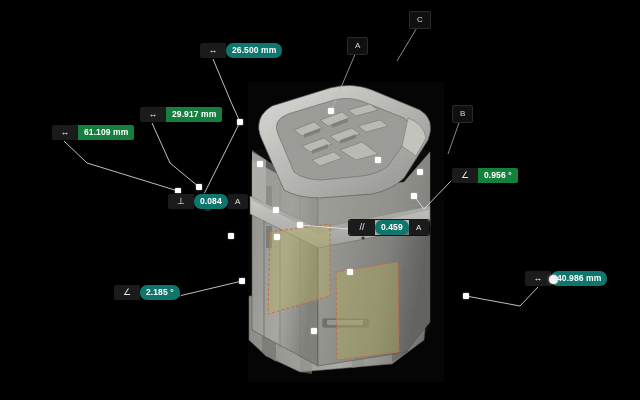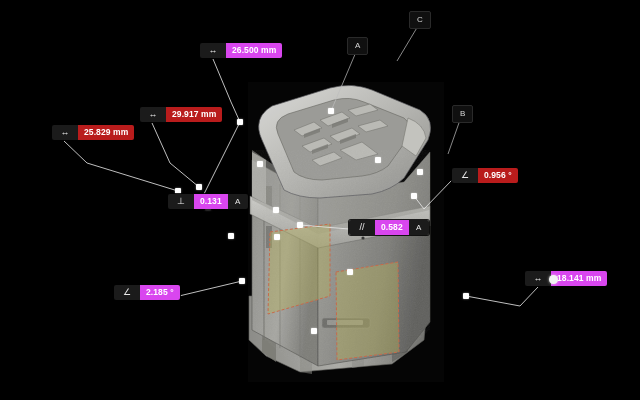--- a/index.html
+++ b/index.html
@@ -25,22 +25,22 @@
   .badge{position:absolute;display:flex;align-items:stretch;
          border-radius:2px;overflow:hidden;
          box-shadow:0 0 0 1px rgba(0,0,0,.85);
          white-space:nowrap;line-height:1;}
   .badge .sym{background:#1b1b1b;color:#e9e9e9;
               display:flex;align-items:center;justify-content:center;
               min-width:16px;padding:3px 5px;font-size:9px;}
   .badge .val{display:flex;align-items:center;justify-content:center;
               padding:3px 6px;font-size:8.5px;color:#fff;font-weight:bold;
               letter-spacing:.1px;}
-  .badge.red  .val{background:#d946ef;}
-  .badge.green .val{background:#b91c1c;}
+  .badge.red  .val{background:#0f766e;border-radius:7px;}
+  .badge.green .val{background:#15803d;}
   .badge .datum{background:#1b1b1b;color:#e9e9e9;
                 display:flex;align-items:center;justify-content:center;
                 padding:3px 5px;font-size:8px;min-width:10px;}
 
   
   .datum-flag{position:absolute;background:#101010;border:1px solid #2a2a2a;
               border-radius:2px;color:#d8d8d8;font-size:8px;
               padding:4px 7px;line-height:1;}
 
   
@@ -210,43 +210,43 @@
       <div class="badge red" style="left: 200px; top: 43px;">
         <span class="sym">↔</span>
         <span class="val">26.500 mm</span>
       </div>
       <div class="badge green" style="left: 140px; top: 107px;">
         <span class="sym">↔</span>
         <span class="val">29.917 mm</span>
       </div>
       <div class="badge green" style="left: 52px; top: 125px;">
         <span class="sym">↔</span>
-        <span class="val">25.829 mm</span>
+        <span class="val">61.109 mm</span>
       </div>
       <div class="badge red" style="left: 168px; top: 194px;">
         <span class="sym">⊥</span>
-        <span class="val">0.131</span>
+        <span class="val">0.084</span>
         <span class="datum">A</span>
       </div>
       <div class="badge red" style="left: 349px; top: 220px;">
         <span class="sym">//</span>
-        <span class="val">0.582</span>
+        <span class="val">0.459</span>
         <span class="datum">A</span>
       </div>
       <div class="badge green" style="left: 452px; top: 168px;">
         <span class="sym">∠</span>
         <span class="val">0.956 °</span>
       </div>
       <div class="badge red" style="left: 114px; top: 285px;">
         <span class="sym">∠</span>
         <span class="val">2.185 °</span>
       </div>
       <div class="badge red" style="left: 525px; top: 271px;">
         <span class="sym">↔</span>
-        <span class="val">18.141 mm</span>
+        <span class="val">40.986 mm</span>
       </div>
     </div>
 
   <div id="datum-group">
       <div class="datum-flag" style="left: 347px; top: 37px;">A</div>
       <div class="datum-flag" style="left: 409px; top: 11px;">C</div>
       <div class="datum-flag" style="left: 452px; top: 105px;">B</div>
     </div>
 
   <div id="cursor" style="left: 553px; top: 279px;"></div>

